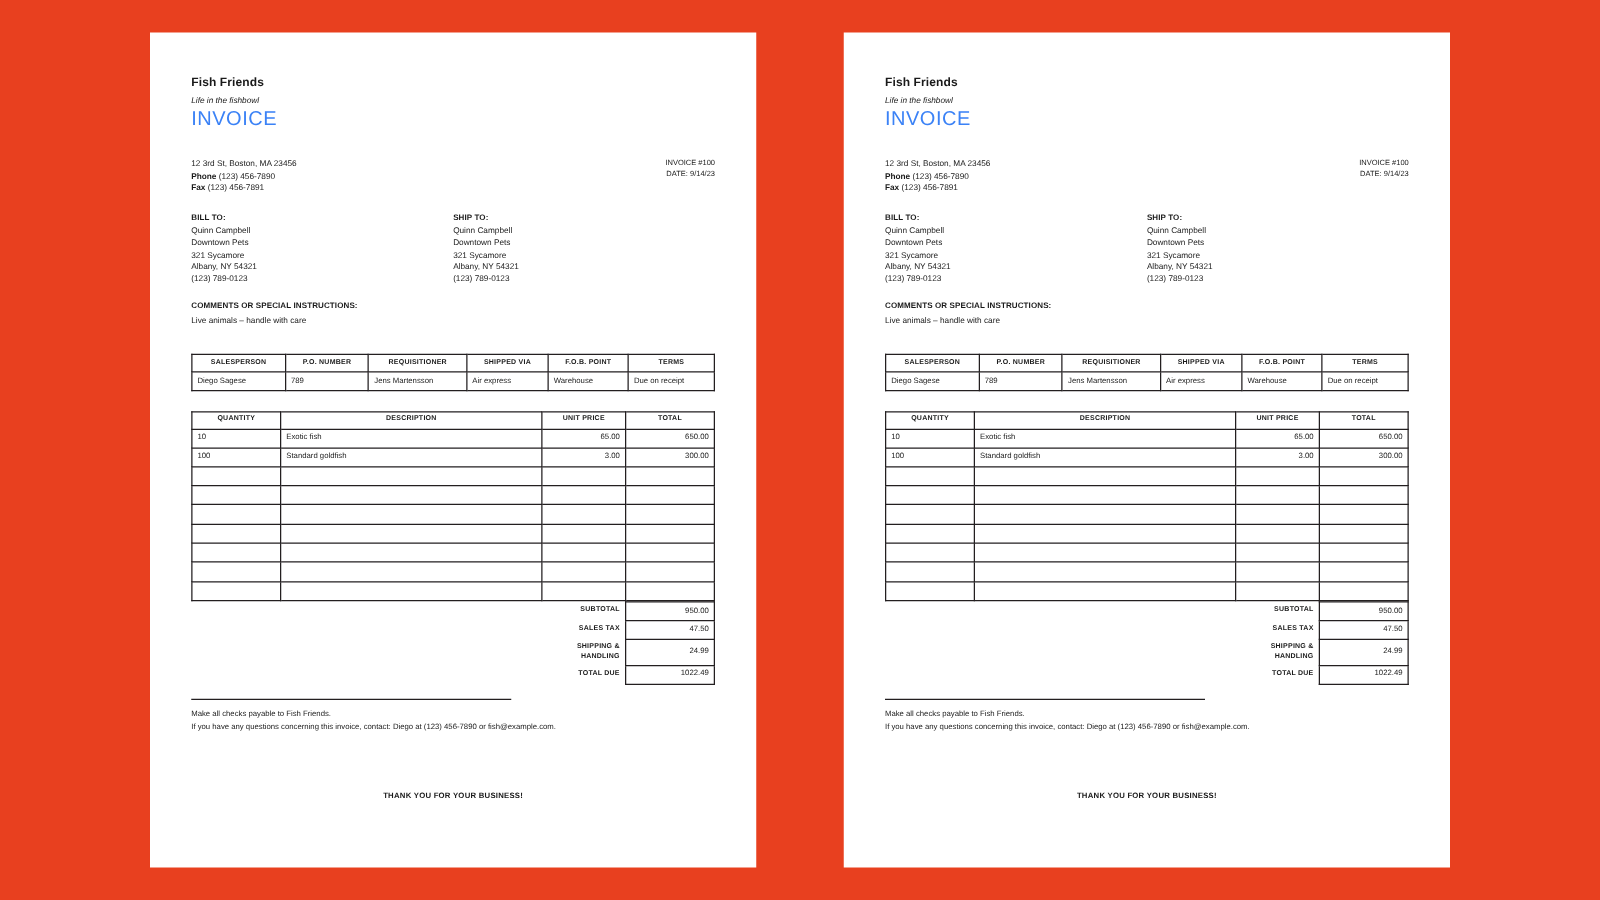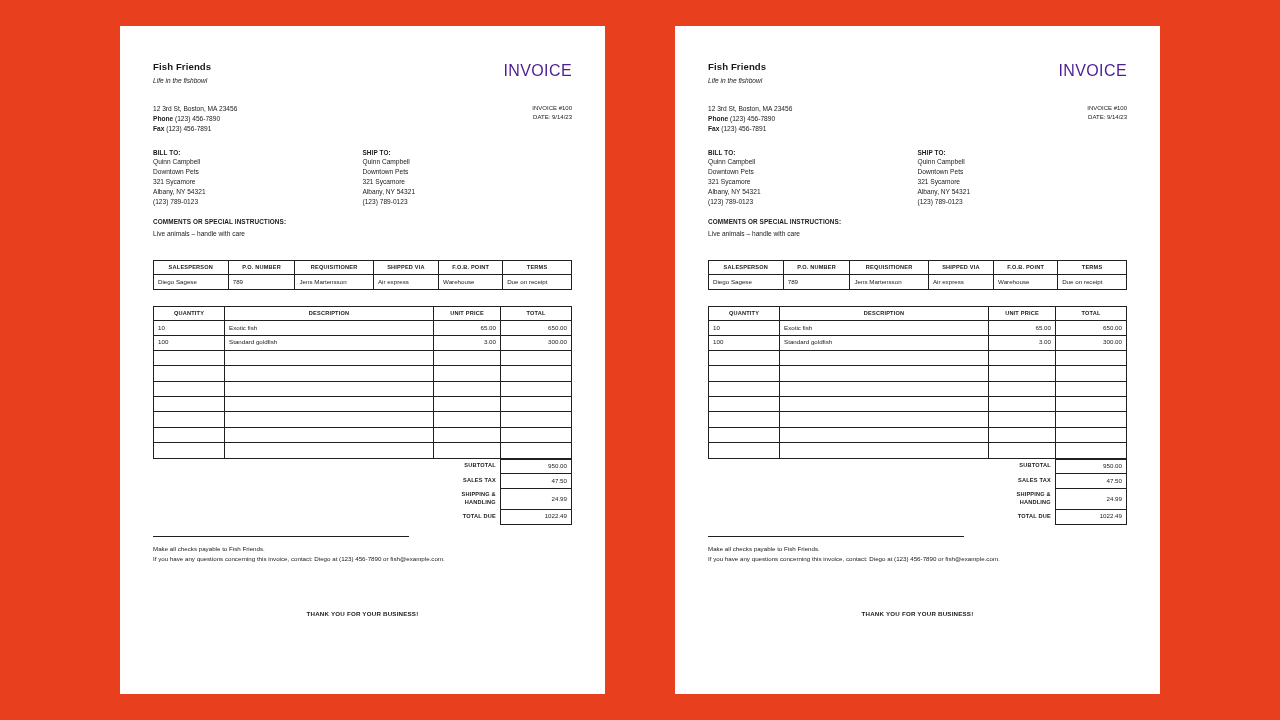--- a/index.html
+++ b/index.html
@@ -32,35 +32,36 @@
     color: #1a1a1a;
     font-size: 6.6px;
     line-height: 1.42;
   }
 
   
   .hdr {
     display: flex;
     justify-content: space-between;
     align-items: flex-start;
+    flex-direction: column;
   }
   .company-name {
     font-size: 9.6px;
     font-weight: bold;
     letter-spacing: .1px;
   }
   .company-tag {
     font-size: 6.6px;
     font-style: italic;
     margin-top: 2px;
   }
   .invoice-word {
     font-size: 16px;
     letter-spacing: .4px;
-    color: #4c1d95;
+    color: #3b82f6;
     font-weight: normal;
   }
 
   .addr-row {
     display: flex;
     justify-content: space-between;
     align-items: flex-start;
     margin-top: 19px;
   }
   .addr-left div { margin-bottom: .5px; }

